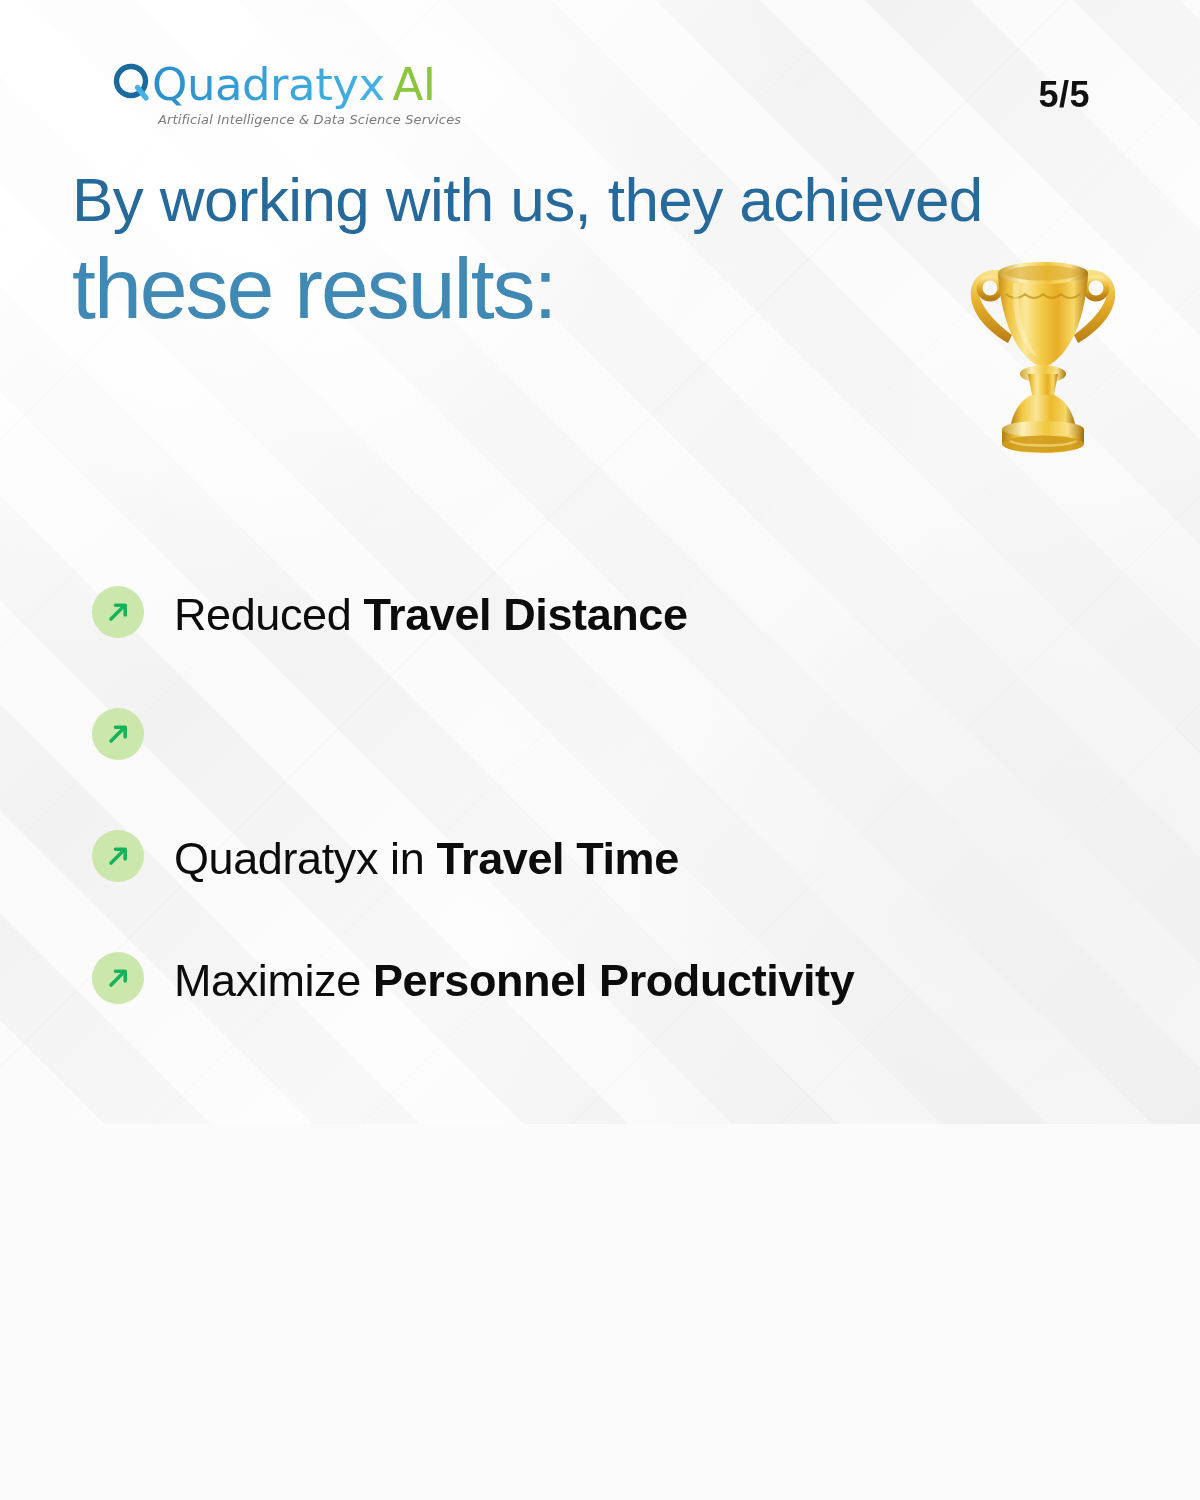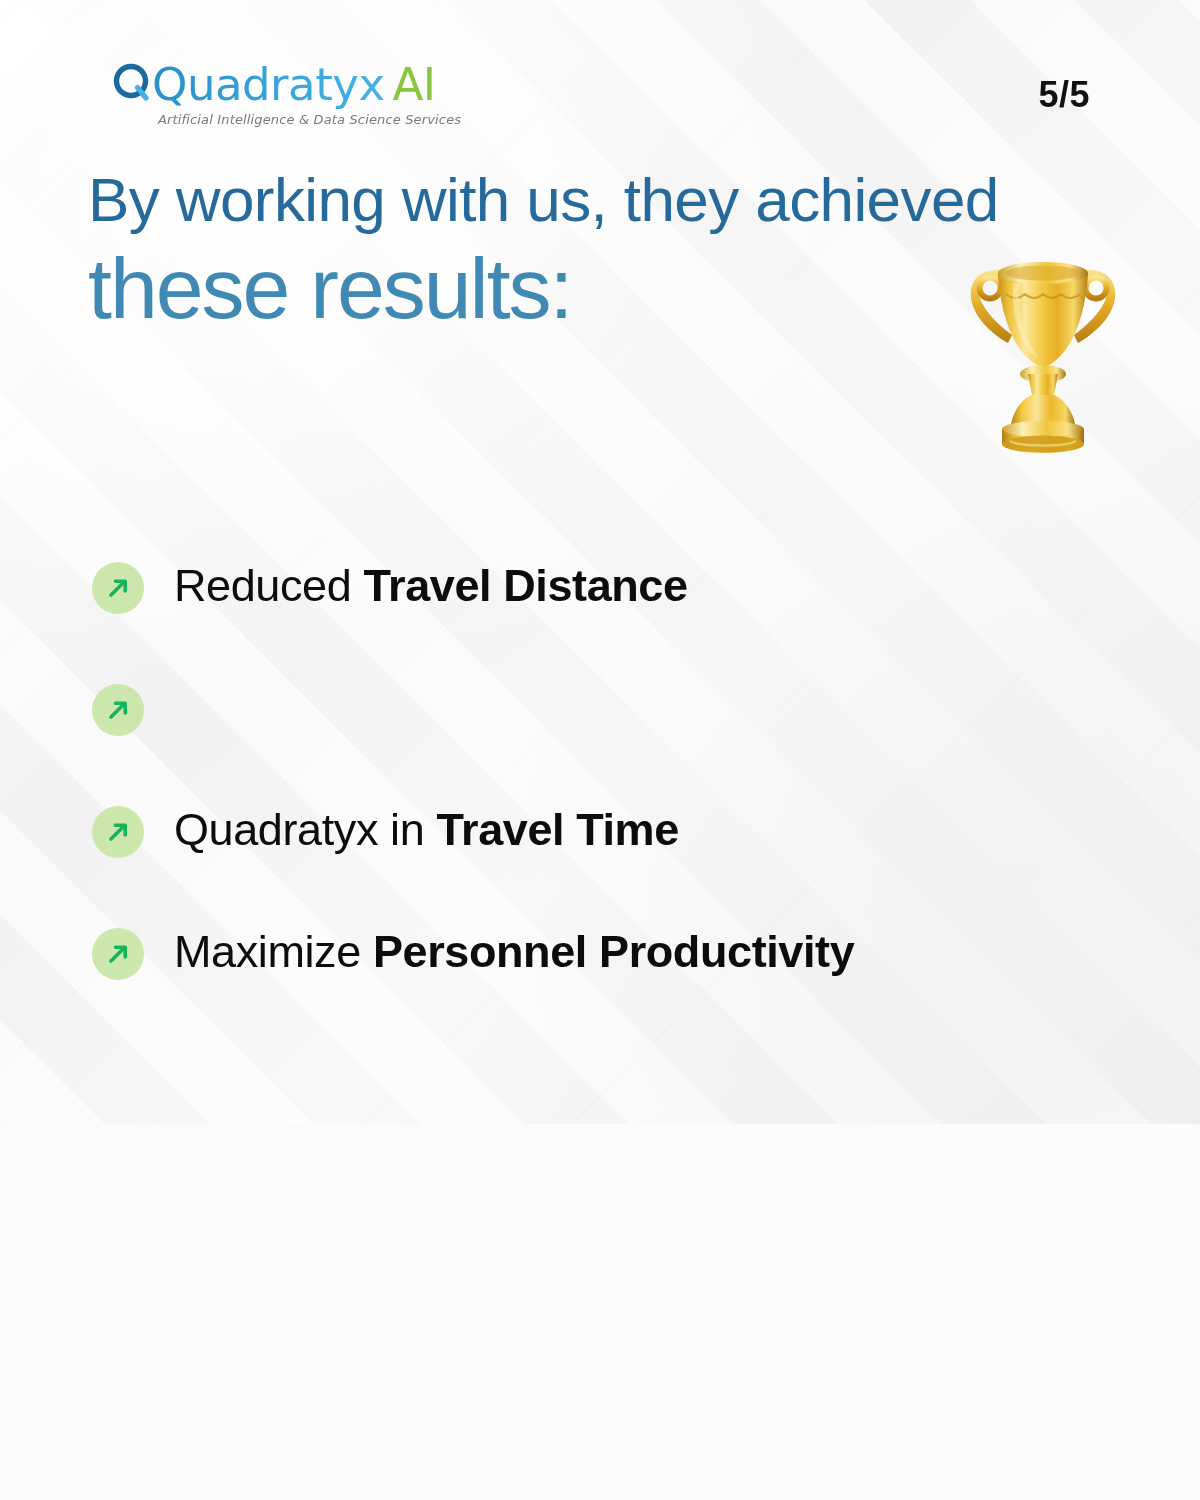--- a/index.html
+++ b/index.html
@@ -120,21 +120,21 @@
     font-size: 36px;
     font-weight: 700;
     color: #111111;
     letter-spacing: 0.5px;
     text-align: center;
   }
 
   
   .headline {
     position: absolute;
-    left: 88px;
+    left: 72px;
     top: 168px;
     width: 1000px;
   }
   .headline-line1 {
     font-size: 62px;
     font-weight: 400;
     color: #26699b;
     line-height: 1.02;
     letter-spacing: -0.6px;
     white-space: nowrap;
@@ -161,21 +161,21 @@
 
   
   .results-list {
     position: absolute;
     left: 92px;
     top: 562px;
     width: 1040px;
   }
   .result-item {
     display: flex;
-    align-items: flex-start;
+    align-items: flex-end;
     height: 76px;
     margin-bottom: 46px;
   }
   .result-item:last-child { margin-bottom: 0; }
 
   .bullet-icon {
     width: 52px;
     height: 52px;
     flex: none;
     border-radius: 50%;

